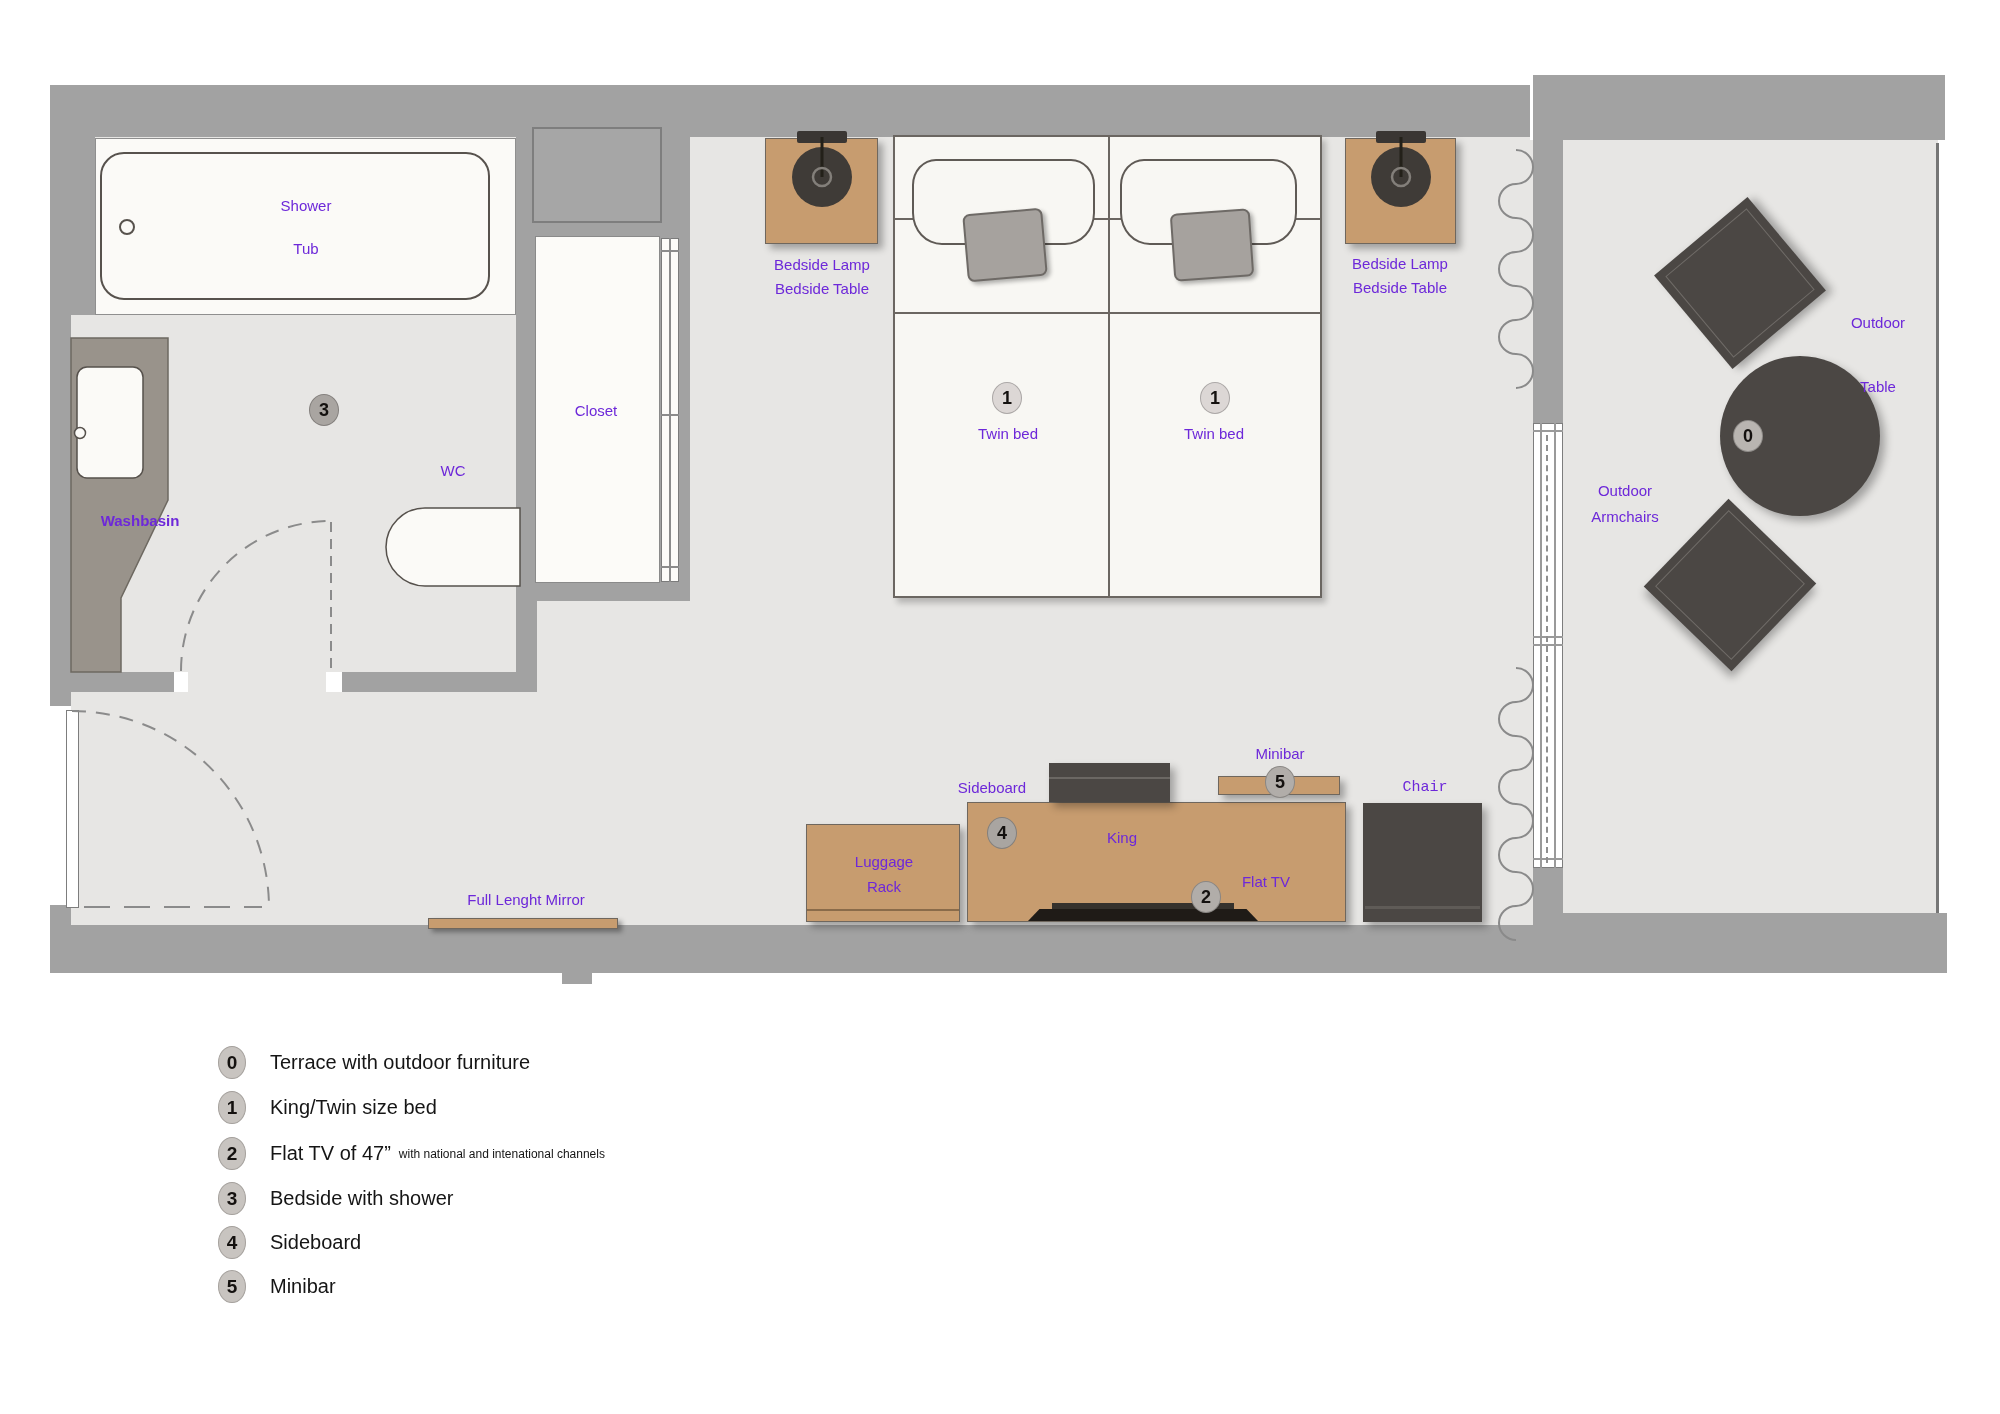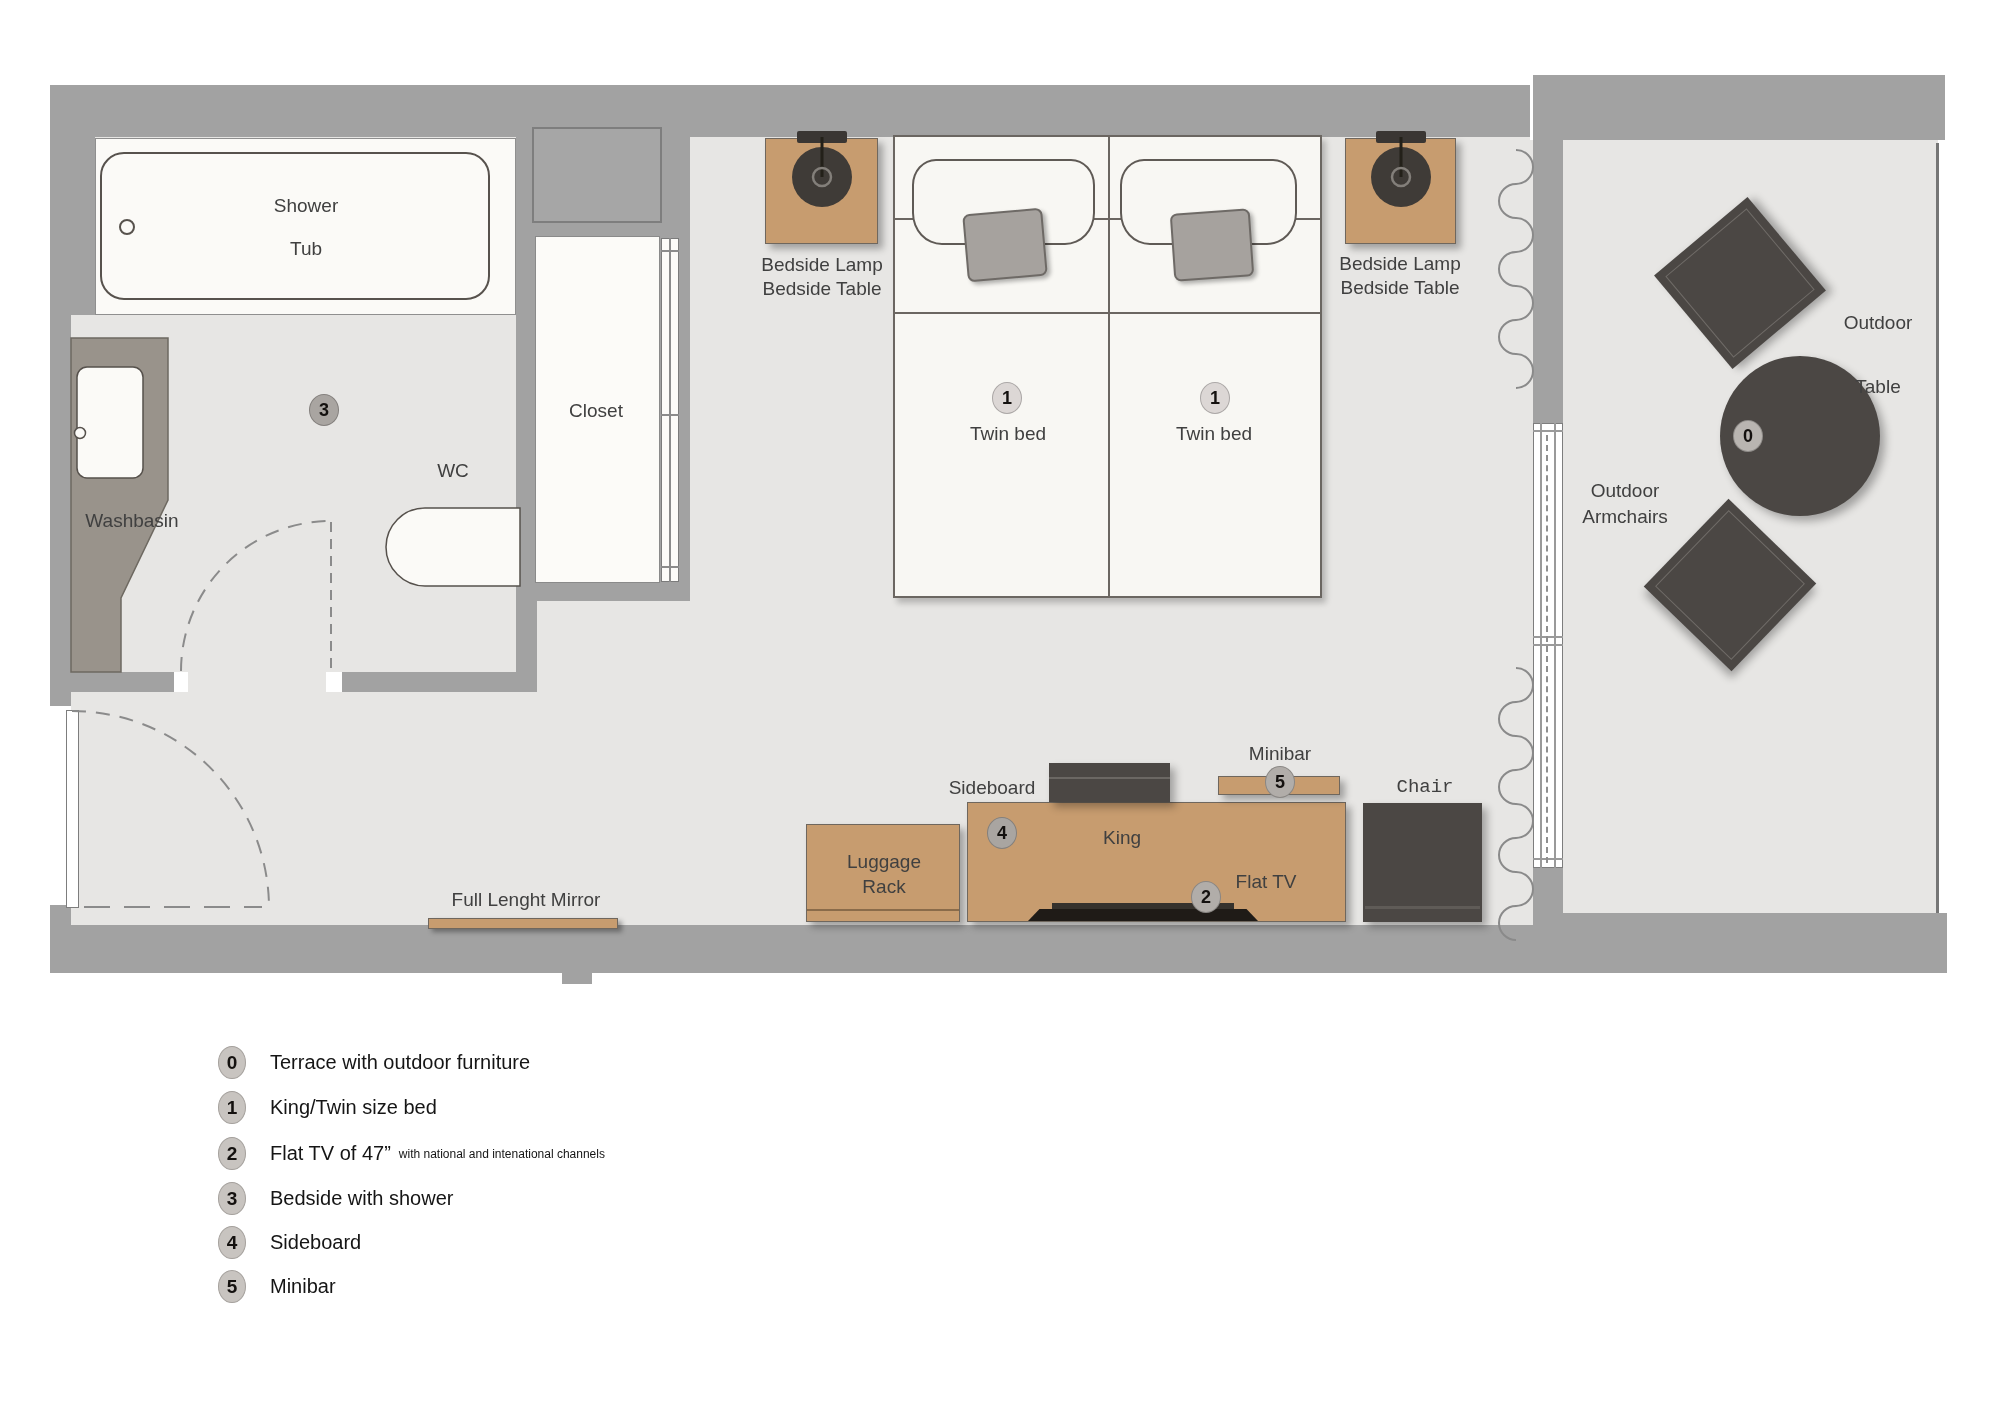--- a/index.html
+++ b/index.html
@@ -5,22 +5,22 @@
   html,body{margin:0;padding:0;background:#ffffff;}
   #stage{position:relative;width:2000px;height:1414px;background:#ffffff;overflow:hidden;
          font-family:"Liberation Sans",sans-serif;color:#151515;}
   .abs{position:absolute;}
   .wall{position:absolute;background:#a2a2a2;}
   .floor{position:absolute;background:#e7e6e4;}
   .white{position:absolute;background:#fbfaf7;}
   .wood{position:absolute;background:#c79c6f;border:1px solid #6f675e;box-sizing:border-box;
         box-shadow:5px 5px 7px rgba(0,0,0,0.30);}
   .dark{position:absolute;background:#4b4744;box-shadow:5px 5px 8px rgba(0,0,0,0.30);}
-  .lbl{position:absolute;transform:translate(-50%,-50%);font-size:19px;line-height:1;
-       white-space:nowrap;color:#404040;text-align:center;}
+  .lbl{position:absolute;transform:translate(-50%,-50%);font-size:15px;line-height:1;
+       white-space:nowrap;color:#6d28d9;text-align:center;}
   .badge{position:absolute;width:30px;height:32px;border-radius:50%;transform:translate(-50%,-50%);
          display:flex;align-items:center;justify-content:center;font-size:18px;font-weight:bold;
          color:#14110f;border:1px solid rgba(0,0,0,0.22);box-sizing:border-box;}
   .frame-line{position:absolute;background:#9a9a9a;}
   .legend-row{position:absolute;display:flex;align-items:center;}
   .legend-badge{width:28px;height:33px;border-radius:50%;background:#c8c4c0;border:1px solid #a5a19d;
         box-sizing:border-box;display:flex;align-items:center;justify-content:center;
         font-size:19px;font-weight:bold;color:#14110f;flex:0 0 auto;}
   .legend-text{margin-left:24px;font-size:20px;white-space:nowrap;}
   .legend-note{font-size:12px;margin-left:8px;}
@@ -146,21 +146,21 @@
   <div class="badge" style="left:324px;top:410px;background:#a9a5a1;">3</div>
   <div class="badge" style="left:1007px;top:398px;background:#dcd7d5;">1</div>
   <div class="badge" style="left:1215px;top:398px;background:#dcd7d5;">1</div>
   <div class="badge" style="left:1748px;top:436px;background:#b9b5b1;">0</div>
   <div class="badge" style="left:1002px;top:833px;background:#a9a5a1;">4</div>
   <div class="badge" style="left:1280px;top:782px;background:#b1ada9;">5</div>
   <div class="badge" style="left:1206px;top:897px;background:#b1ada9;">2</div>
 
   <div class="lbl" style="left:306px;top:205px;">Shower</div>
   <div class="lbl" style="left:306px;top:248px;">Tub</div>
-  <div class="lbl" style="left:132px;top:520px;">Washbasin</div>
+  <div class="lbl" style="left:140px;top:520px;font-weight:bold;">Washbasin</div>
   <div class="lbl" style="left:453px;top:470px;">WC</div>
   <div class="lbl" style="left:596px;top:410px;">Closet</div>
   <div class="lbl" style="left:822px;top:264px;">Bedside Lamp</div>
   <div class="lbl" style="left:822px;top:288px;">Bedside Table</div>
   <div class="lbl" style="left:1400px;top:263px;">Bedside Lamp</div>
   <div class="lbl" style="left:1400px;top:287px;">Bedside Table</div>
   <div class="lbl" style="left:1008px;top:433px;">Twin bed</div>
   <div class="lbl" style="left:1214px;top:433px;">Twin bed</div>
   <div class="lbl" style="left:1878px;top:322px;">Outdoor</div>
   <div class="lbl" style="left:1878px;top:358px;margin-top:28px;">Table</div>

